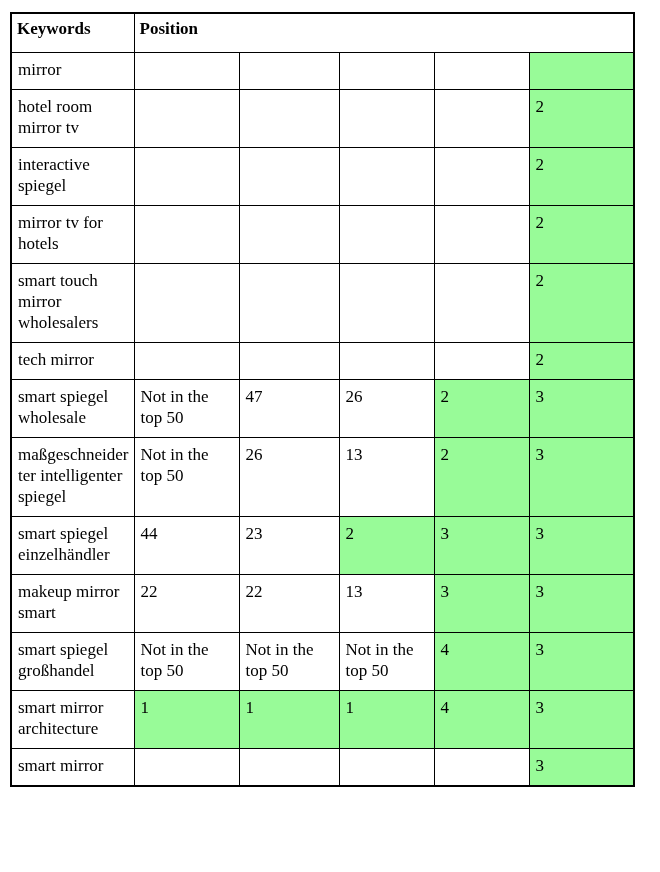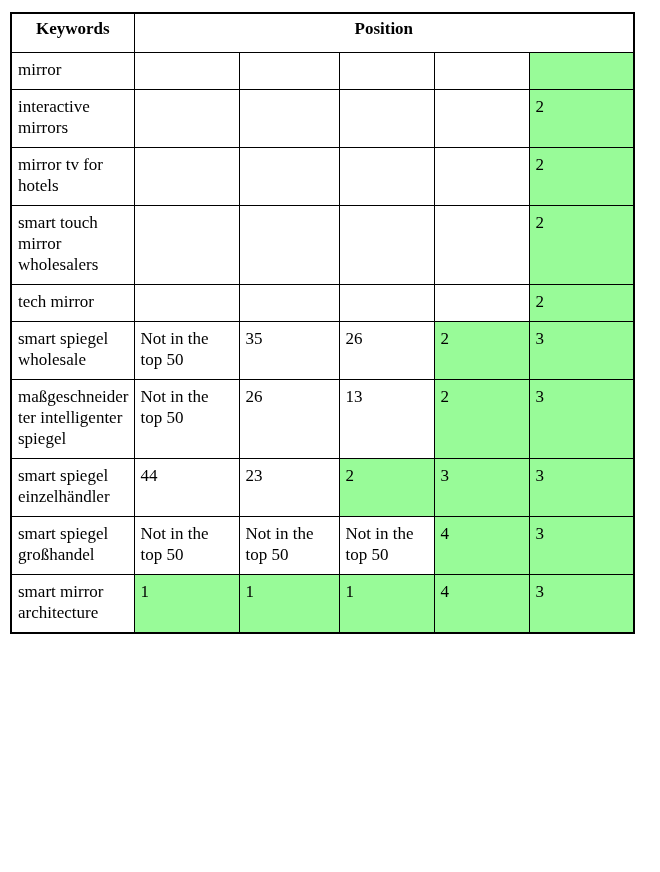--- a/index.html
+++ b/index.html
@@ -23,21 +23,20 @@
   }
   .kw-table th, .kw-table td {
     border: 1px solid var(--border);
     vertical-align: top;
     font-size: 17px;
     line-height: 21px;
     text-align: left;
   }
   .kw-table th {
     font-weight: bold;
-    text-align: center;
     padding: 4px 5px 13px 5px;
   }
   .kw-table td {
     padding: 6px 5px 9px 6px;
   }
   .kw-table td.kw {
     overflow-wrap: break-word;
     word-wrap: break-word;
   }
   .kw-table td.green {
@@ -72,21 +71,29 @@
     <tbody id="tbody">
         <tr>
           <td class="kw">mirror</td>
           <td></td>
           <td></td>
           <td></td>
           <td></td>
           <td class="green"></td>
         </tr>
         <tr>
-          <td class="kw">interactive mirrors</td>
+          <td class="kw">hotel room mirror tv</td>
+          <td></td>
+          <td></td>
+          <td></td>
+          <td></td>
+          <td class="green">2</td>
+        </tr>
+        <tr>
+          <td class="kw">interactive spiegel</td>
           <td></td>
           <td></td>
           <td></td>
           <td></td>
           <td class="green">2</td>
         </tr>
         <tr>
           <td class="kw">mirror tv for hotels</td>
           <td></td>
           <td></td>
@@ -106,21 +113,21 @@
           <td class="kw">tech mirror</td>
           <td></td>
           <td></td>
           <td></td>
           <td></td>
           <td class="green">2</td>
         </tr>
         <tr>
           <td class="kw">smart spiegel wholesale</td>
           <td>Not in the top 50</td>
-          <td>35</td>
+          <td>47</td>
           <td>26</td>
           <td class="green">2</td>
           <td class="green">3</td>
         </tr>
         <tr>
           <td class="kw">maßgeschneiderter intelligenter spiegel</td>
           <td>Not in the top 50</td>
           <td>26</td>
           <td>13</td>
           <td class="green">2</td>
@@ -128,30 +135,46 @@
         </tr>
         <tr>
           <td class="kw">smart spiegel einzelhändler</td>
           <td>44</td>
           <td>23</td>
           <td class="green">2</td>
           <td class="green">3</td>
           <td class="green">3</td>
         </tr>
         <tr>
+          <td class="kw">makeup mirror smart</td>
+          <td>22</td>
+          <td>22</td>
+          <td>13</td>
+          <td class="green">3</td>
+          <td class="green">3</td>
+        </tr>
+        <tr>
           <td class="kw">smart spiegel großhandel</td>
           <td>Not in the top 50</td>
           <td>Not in the top 50</td>
           <td>Not in the top 50</td>
           <td class="green">4</td>
           <td class="green">3</td>
         </tr>
         <tr>
           <td class="kw">smart mirror architecture</td>
           <td class="green">1</td>
           <td class="green">1</td>
           <td class="green">1</td>
           <td class="green">4</td>
           <td class="green">3</td>
         </tr>
+        <tr>
+          <td class="kw">smart mirror</td>
+          <td></td>
+          <td></td>
+          <td></td>
+          <td></td>
+          <td class="green">3</td>
+        </tr>
       </tbody>
   </table>
 </div>
 
 </body></html>

